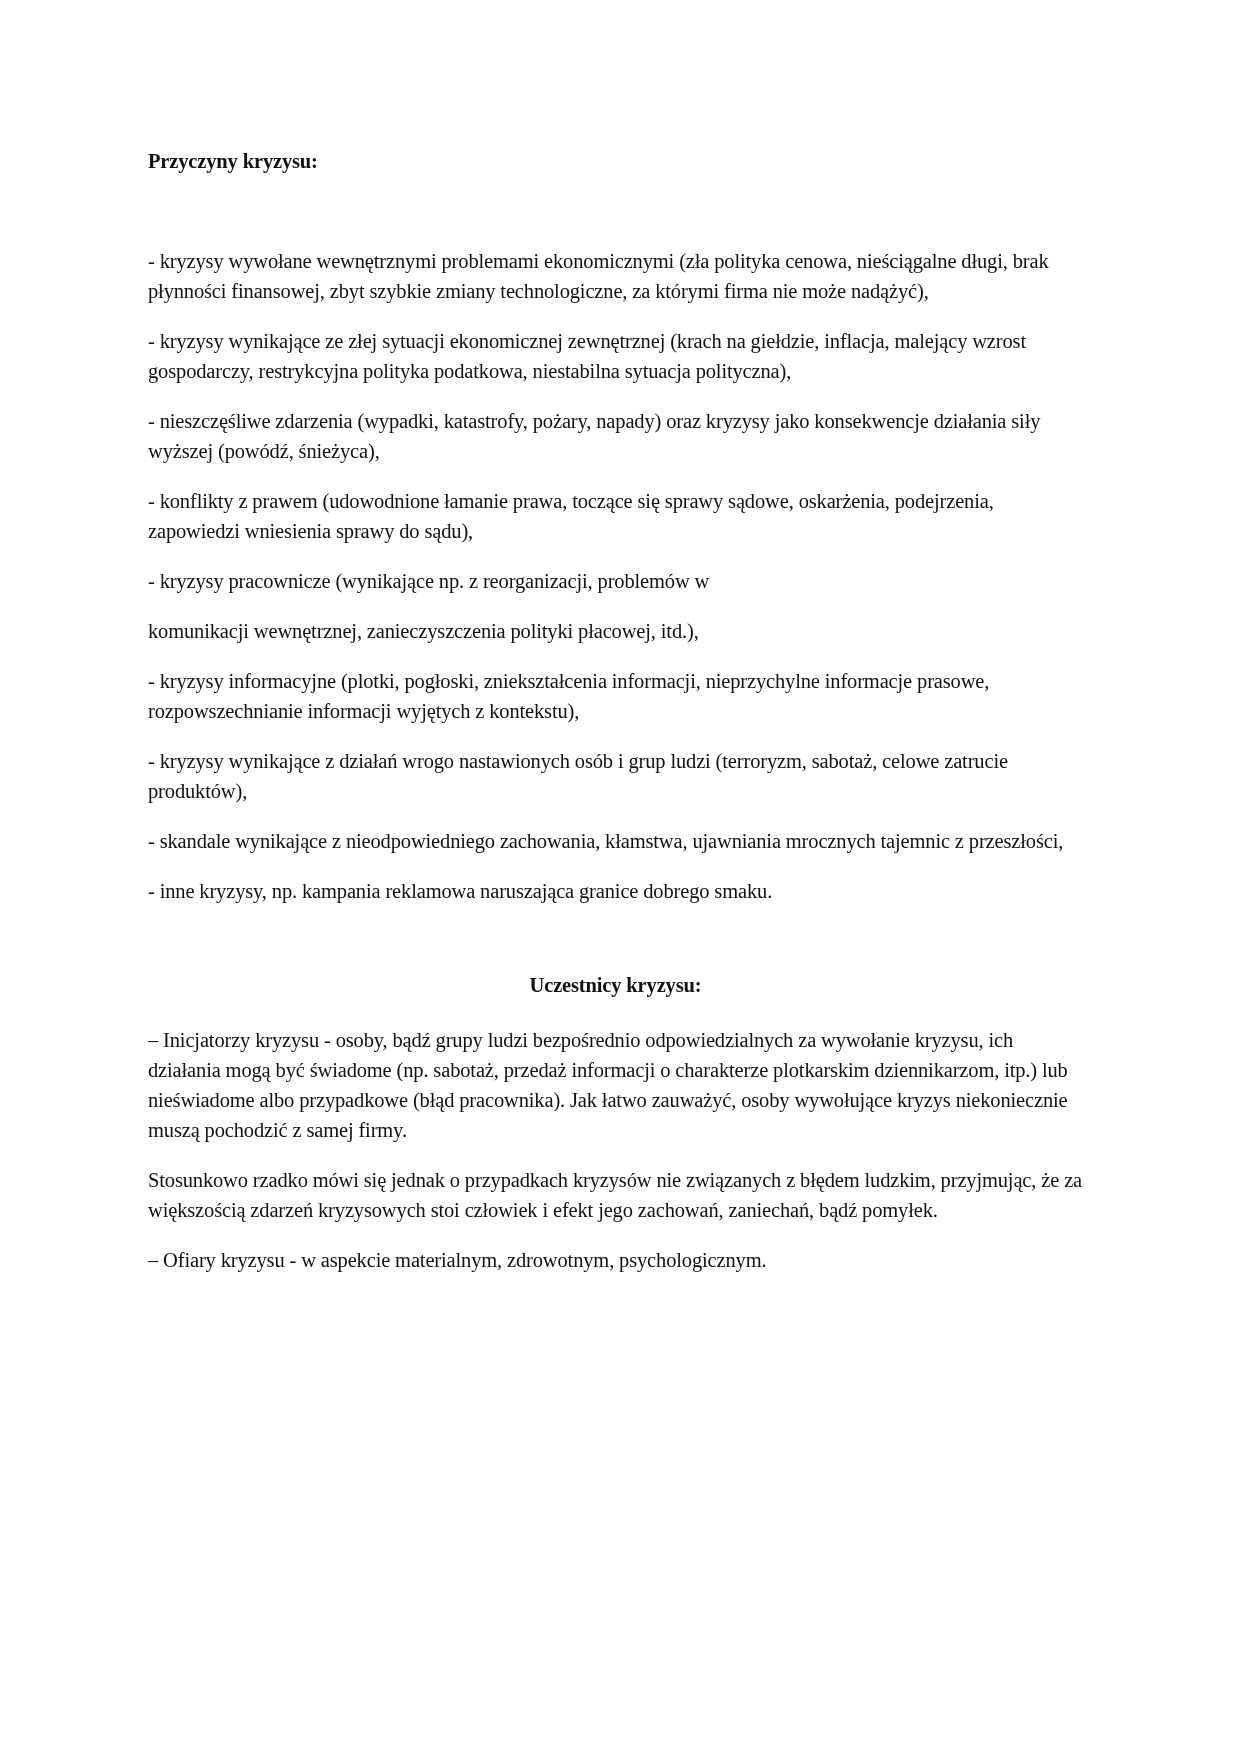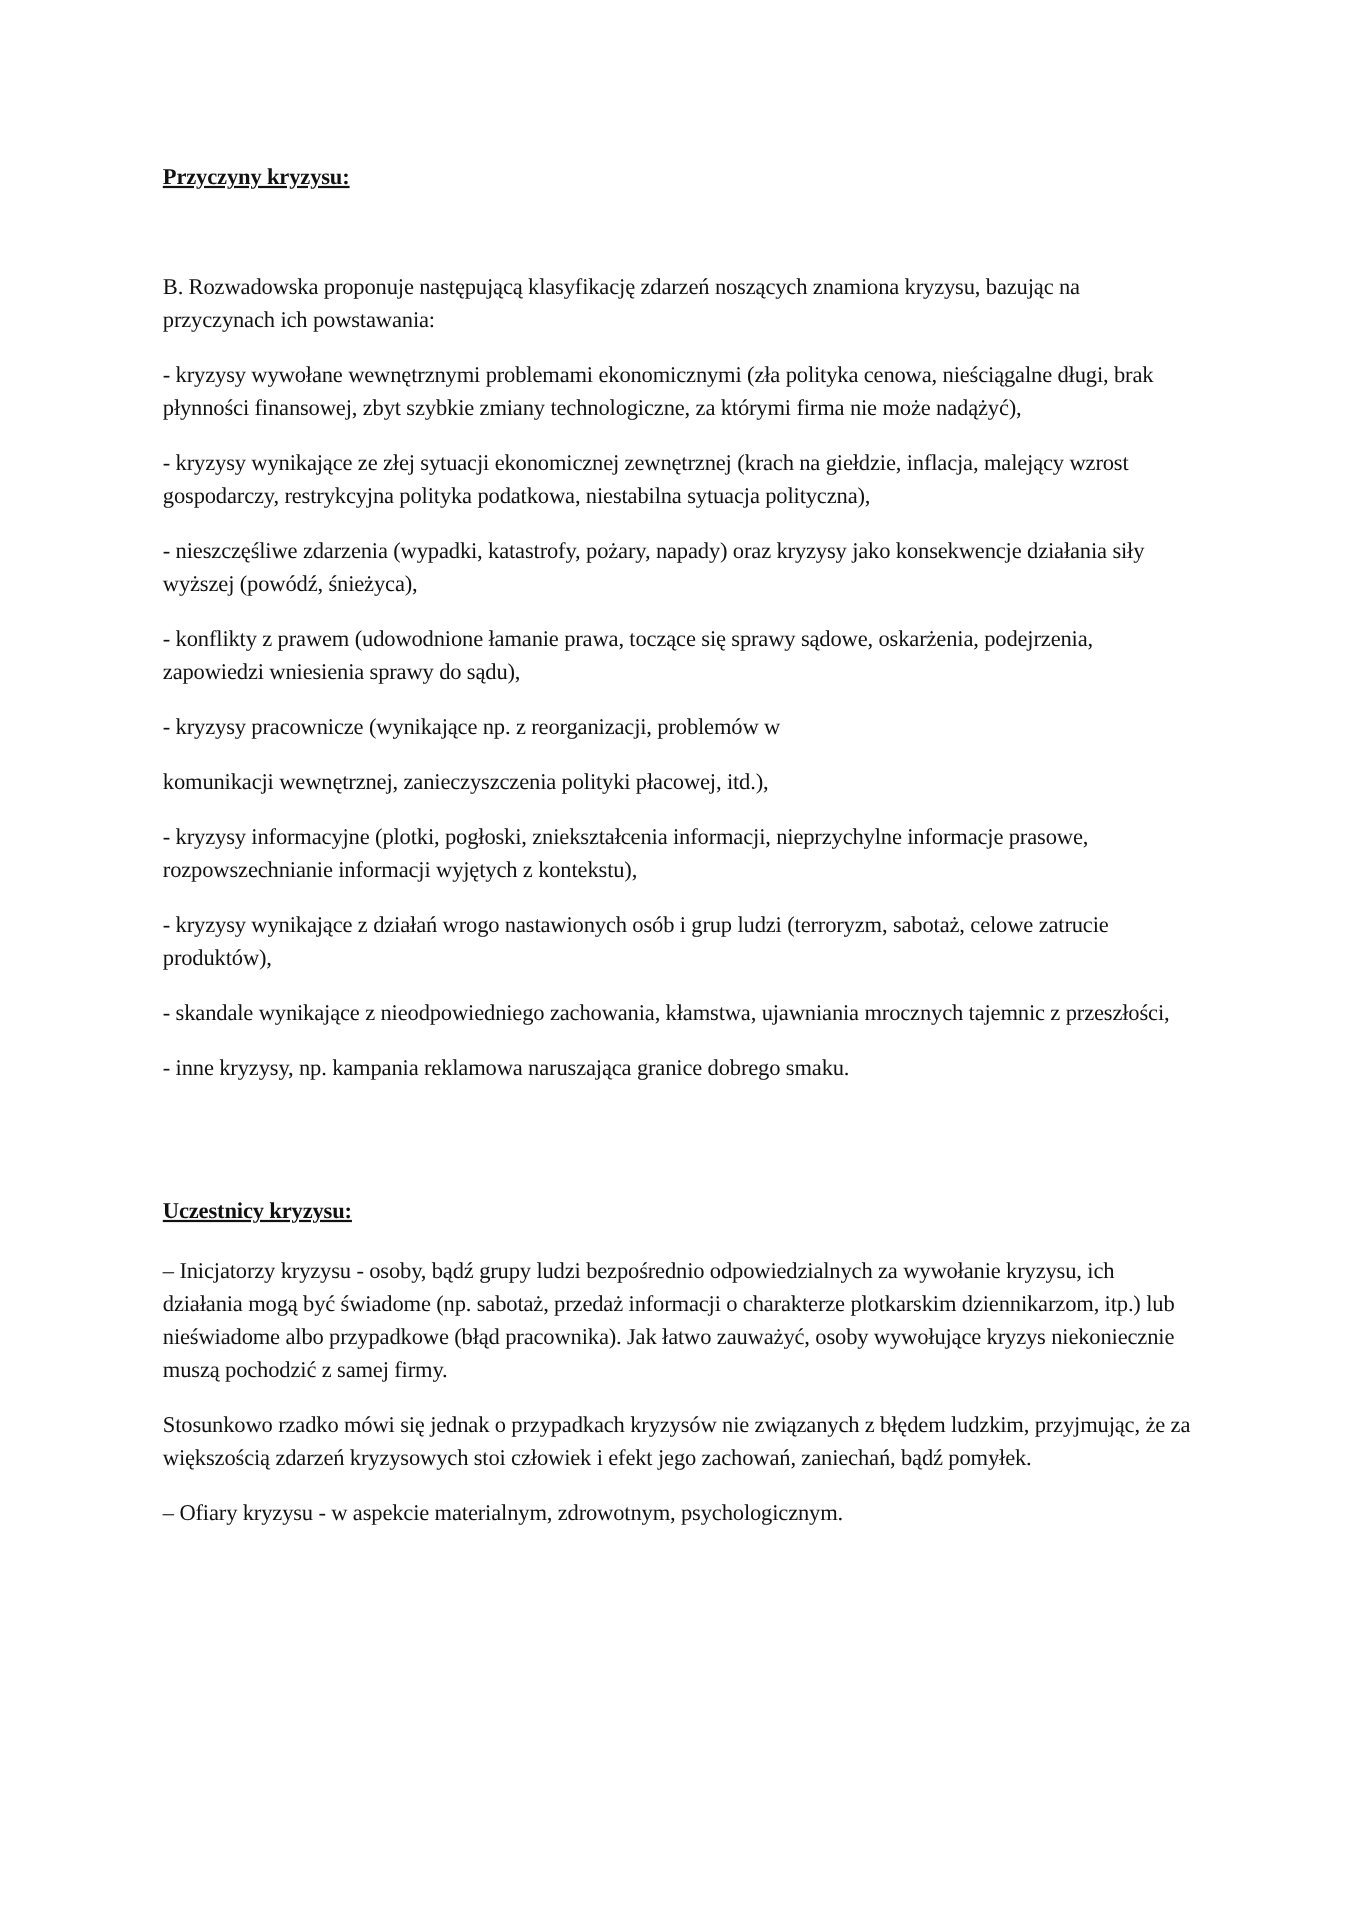--- a/index.html
+++ b/index.html
@@ -20,41 +20,40 @@
       width: 935px;
       font-family: "Liberation Serif", "DejaVu Serif", serif;
       font-size: 20.5px;
       line-height: 30px;
       color: #111111;
       letter-spacing: -0.15px;
     }
     .heading {
       font-weight: bold;
       margin: 0;
-      text-decoration: underline;
     }
     .heading.first {
       margin-bottom: 70px;
     }
     .heading.second {
-      margin-top: 100px;
+      margin-top: 64px;
       margin-bottom: 25px;
+      text-align: center;
     }
     .para {
       margin: 0 0 20px 0;
     }
   </style>
 </head>
 <body>
 
 <div class="page">
 
   <p class="heading first">Przyczyny kryzysu:</p>
 
-  <p class="para">B. Rozwadowska proponuje następującą klasyfikację zdarzeń noszących znamiona kryzysu, bazując na przyczynach ich powstawania:</p>
 
   <p class="para">- kryzysy wywołane wewnętrznymi problemami ekonomicznymi (zła polityka cenowa, nieściągalne długi, brak płynności finansowej, zbyt szybkie zmiany technologiczne, za którymi firma nie może nadążyć),</p>
   <p class="para">- kryzysy wynikające ze złej sytuacji ekonomicznej zewnętrznej (krach na giełdzie, inflacja, malejący wzrost gospodarczy, restrykcyjna polityka podatkowa, niestabilna sytuacja polityczna),</p>
   <p class="para">- nieszczęśliwe zdarzenia (wypadki, katastrofy, pożary, napady) oraz kryzysy jako konsekwencje działania siły wyższej (powódź, śnieżyca),</p>
   <p class="para">- konflikty z prawem (udowodnione łamanie prawa, toczące się sprawy sądowe, oskarżenia, podejrzenia, zapowiedzi wniesienia sprawy do sądu),</p>
   <p class="para">- kryzysy pracownicze (wynikające np. z reorganizacji, problemów w</p>
   <p class="para">komunikacji wewnętrznej, zanieczyszczenia polityki płacowej, itd.),</p>
   <p class="para">- kryzysy informacyjne (plotki, pogłoski, zniekształcenia informacji, nieprzychylne informacje prasowe, rozpowszechnianie informacji wyjętych z kontekstu),</p>
   <p class="para">- kryzysy wynikające z działań wrogo nastawionych osób i grup ludzi (terroryzm, sabotaż, celowe zatrucie produktów),</p>
   <p class="para">- skandale wynikające z nieodpowiedniego zachowania, kłamstwa, ujawniania mrocznych tajemnic z przeszłości,</p>

